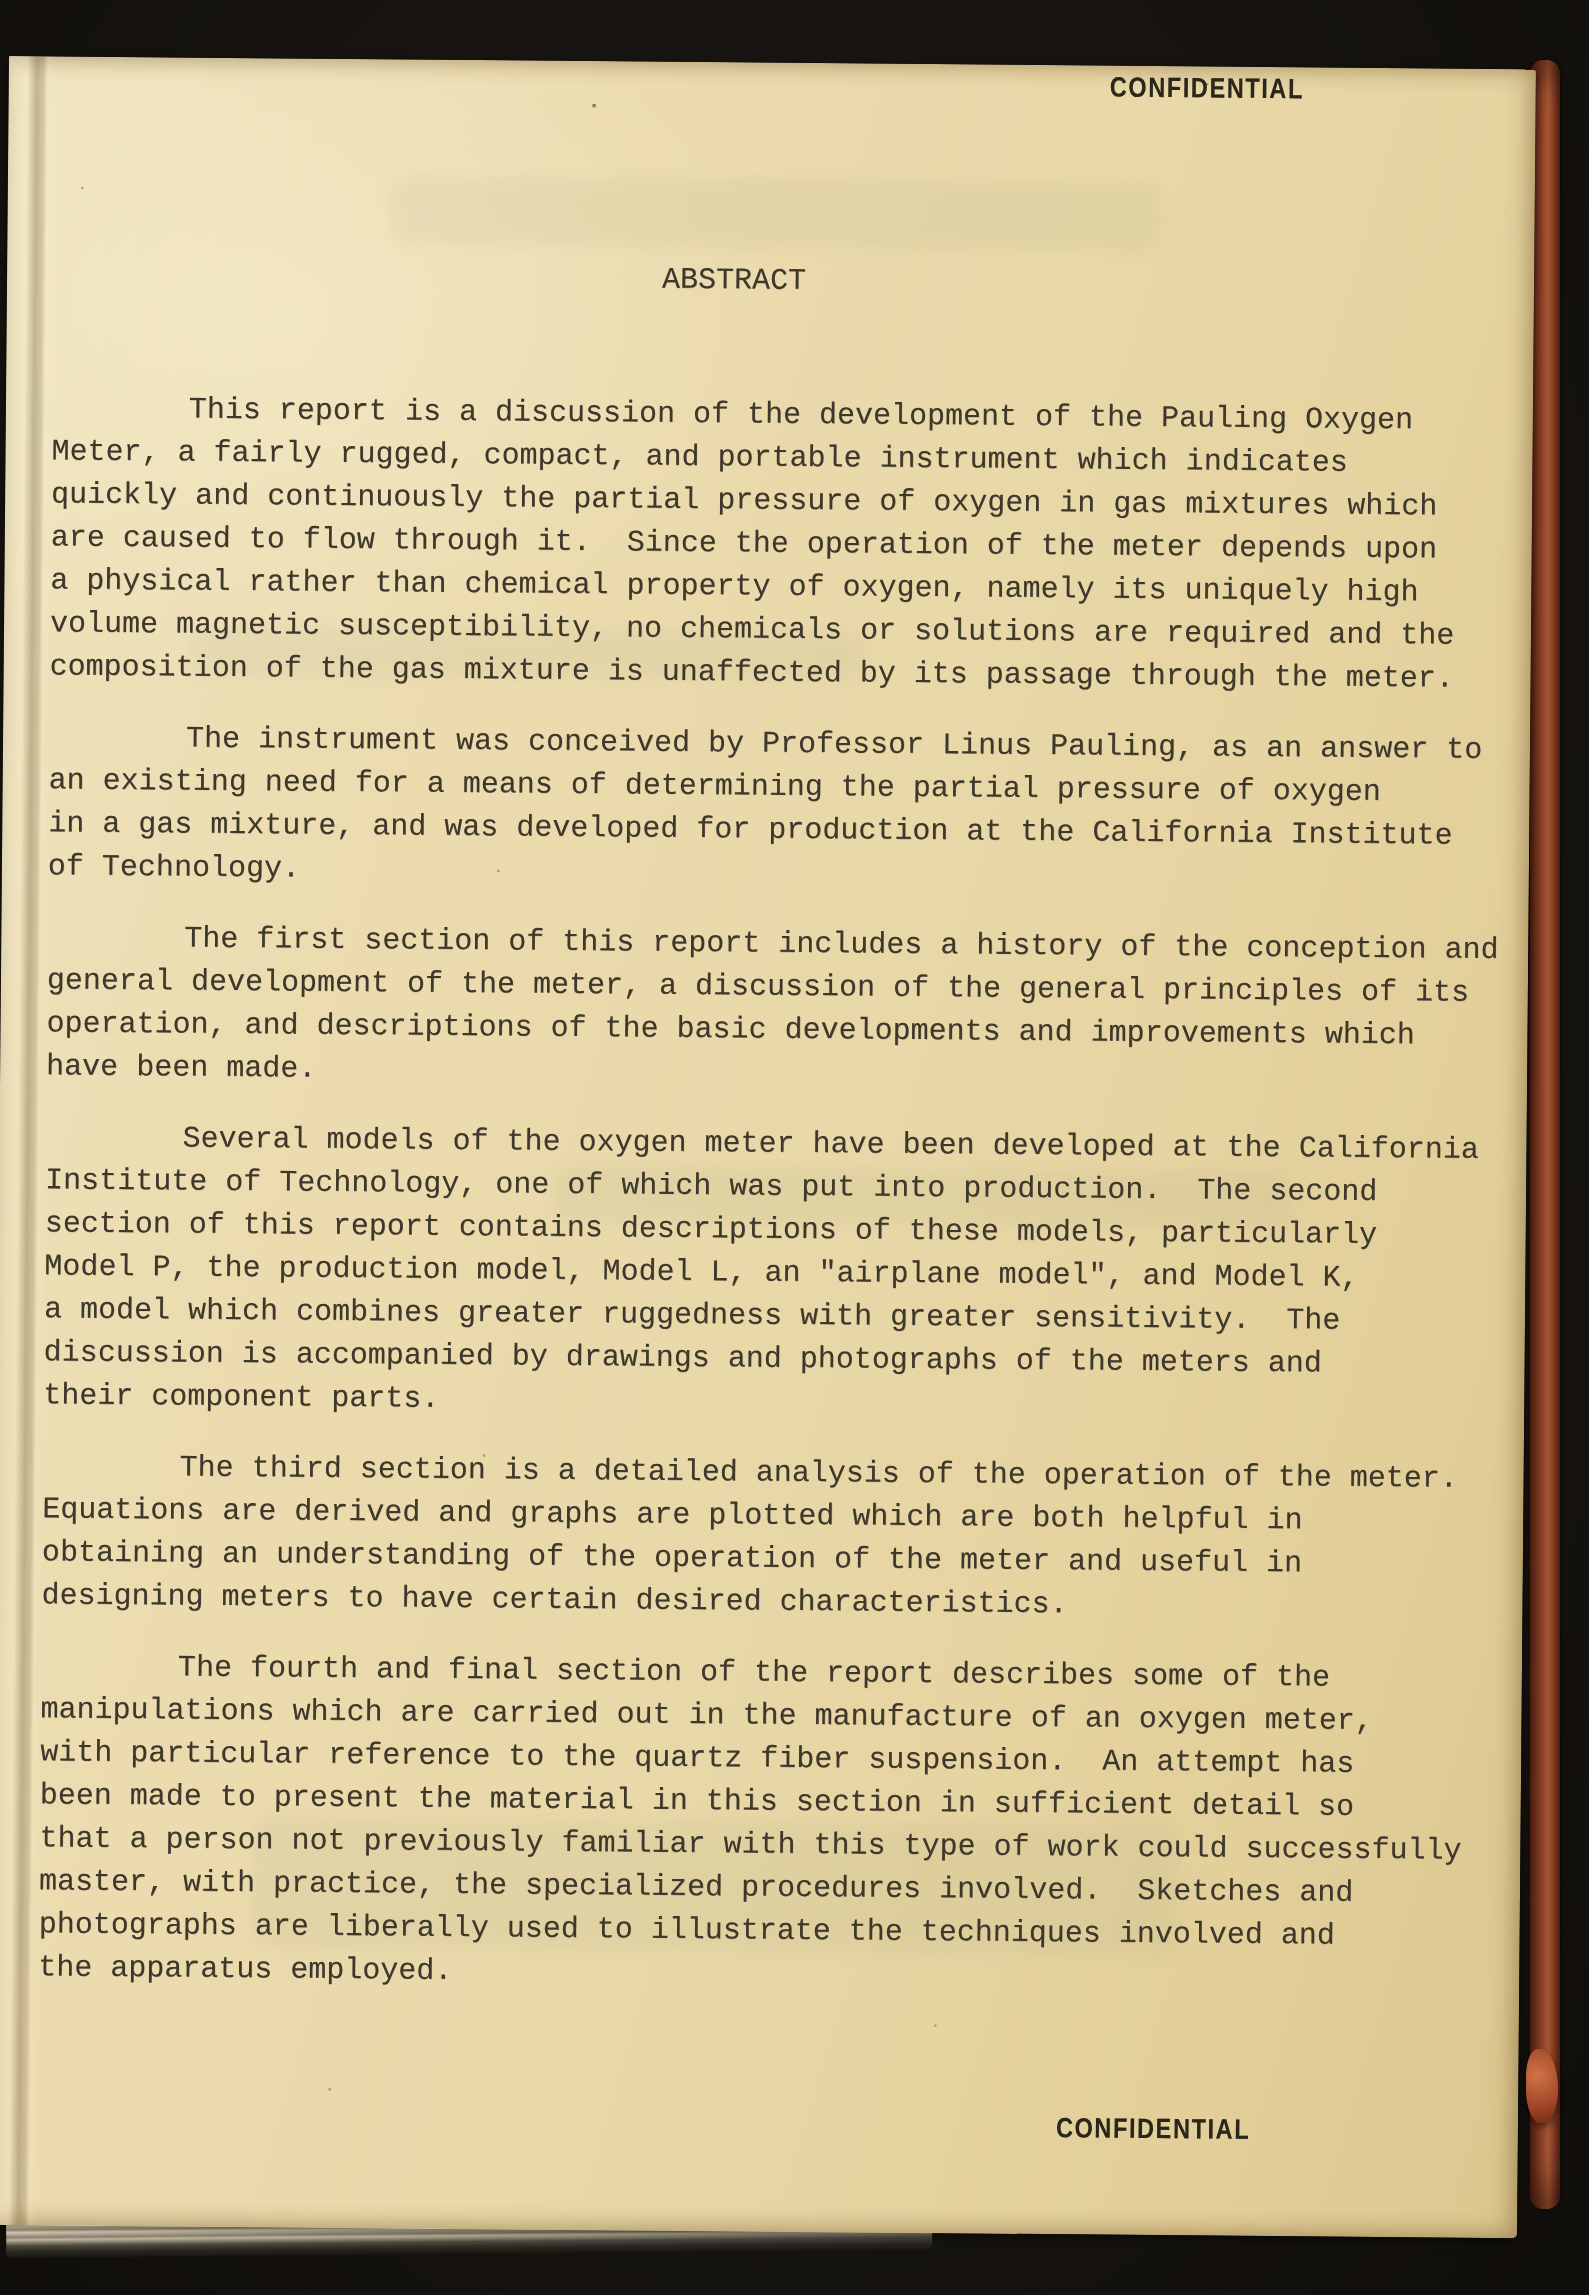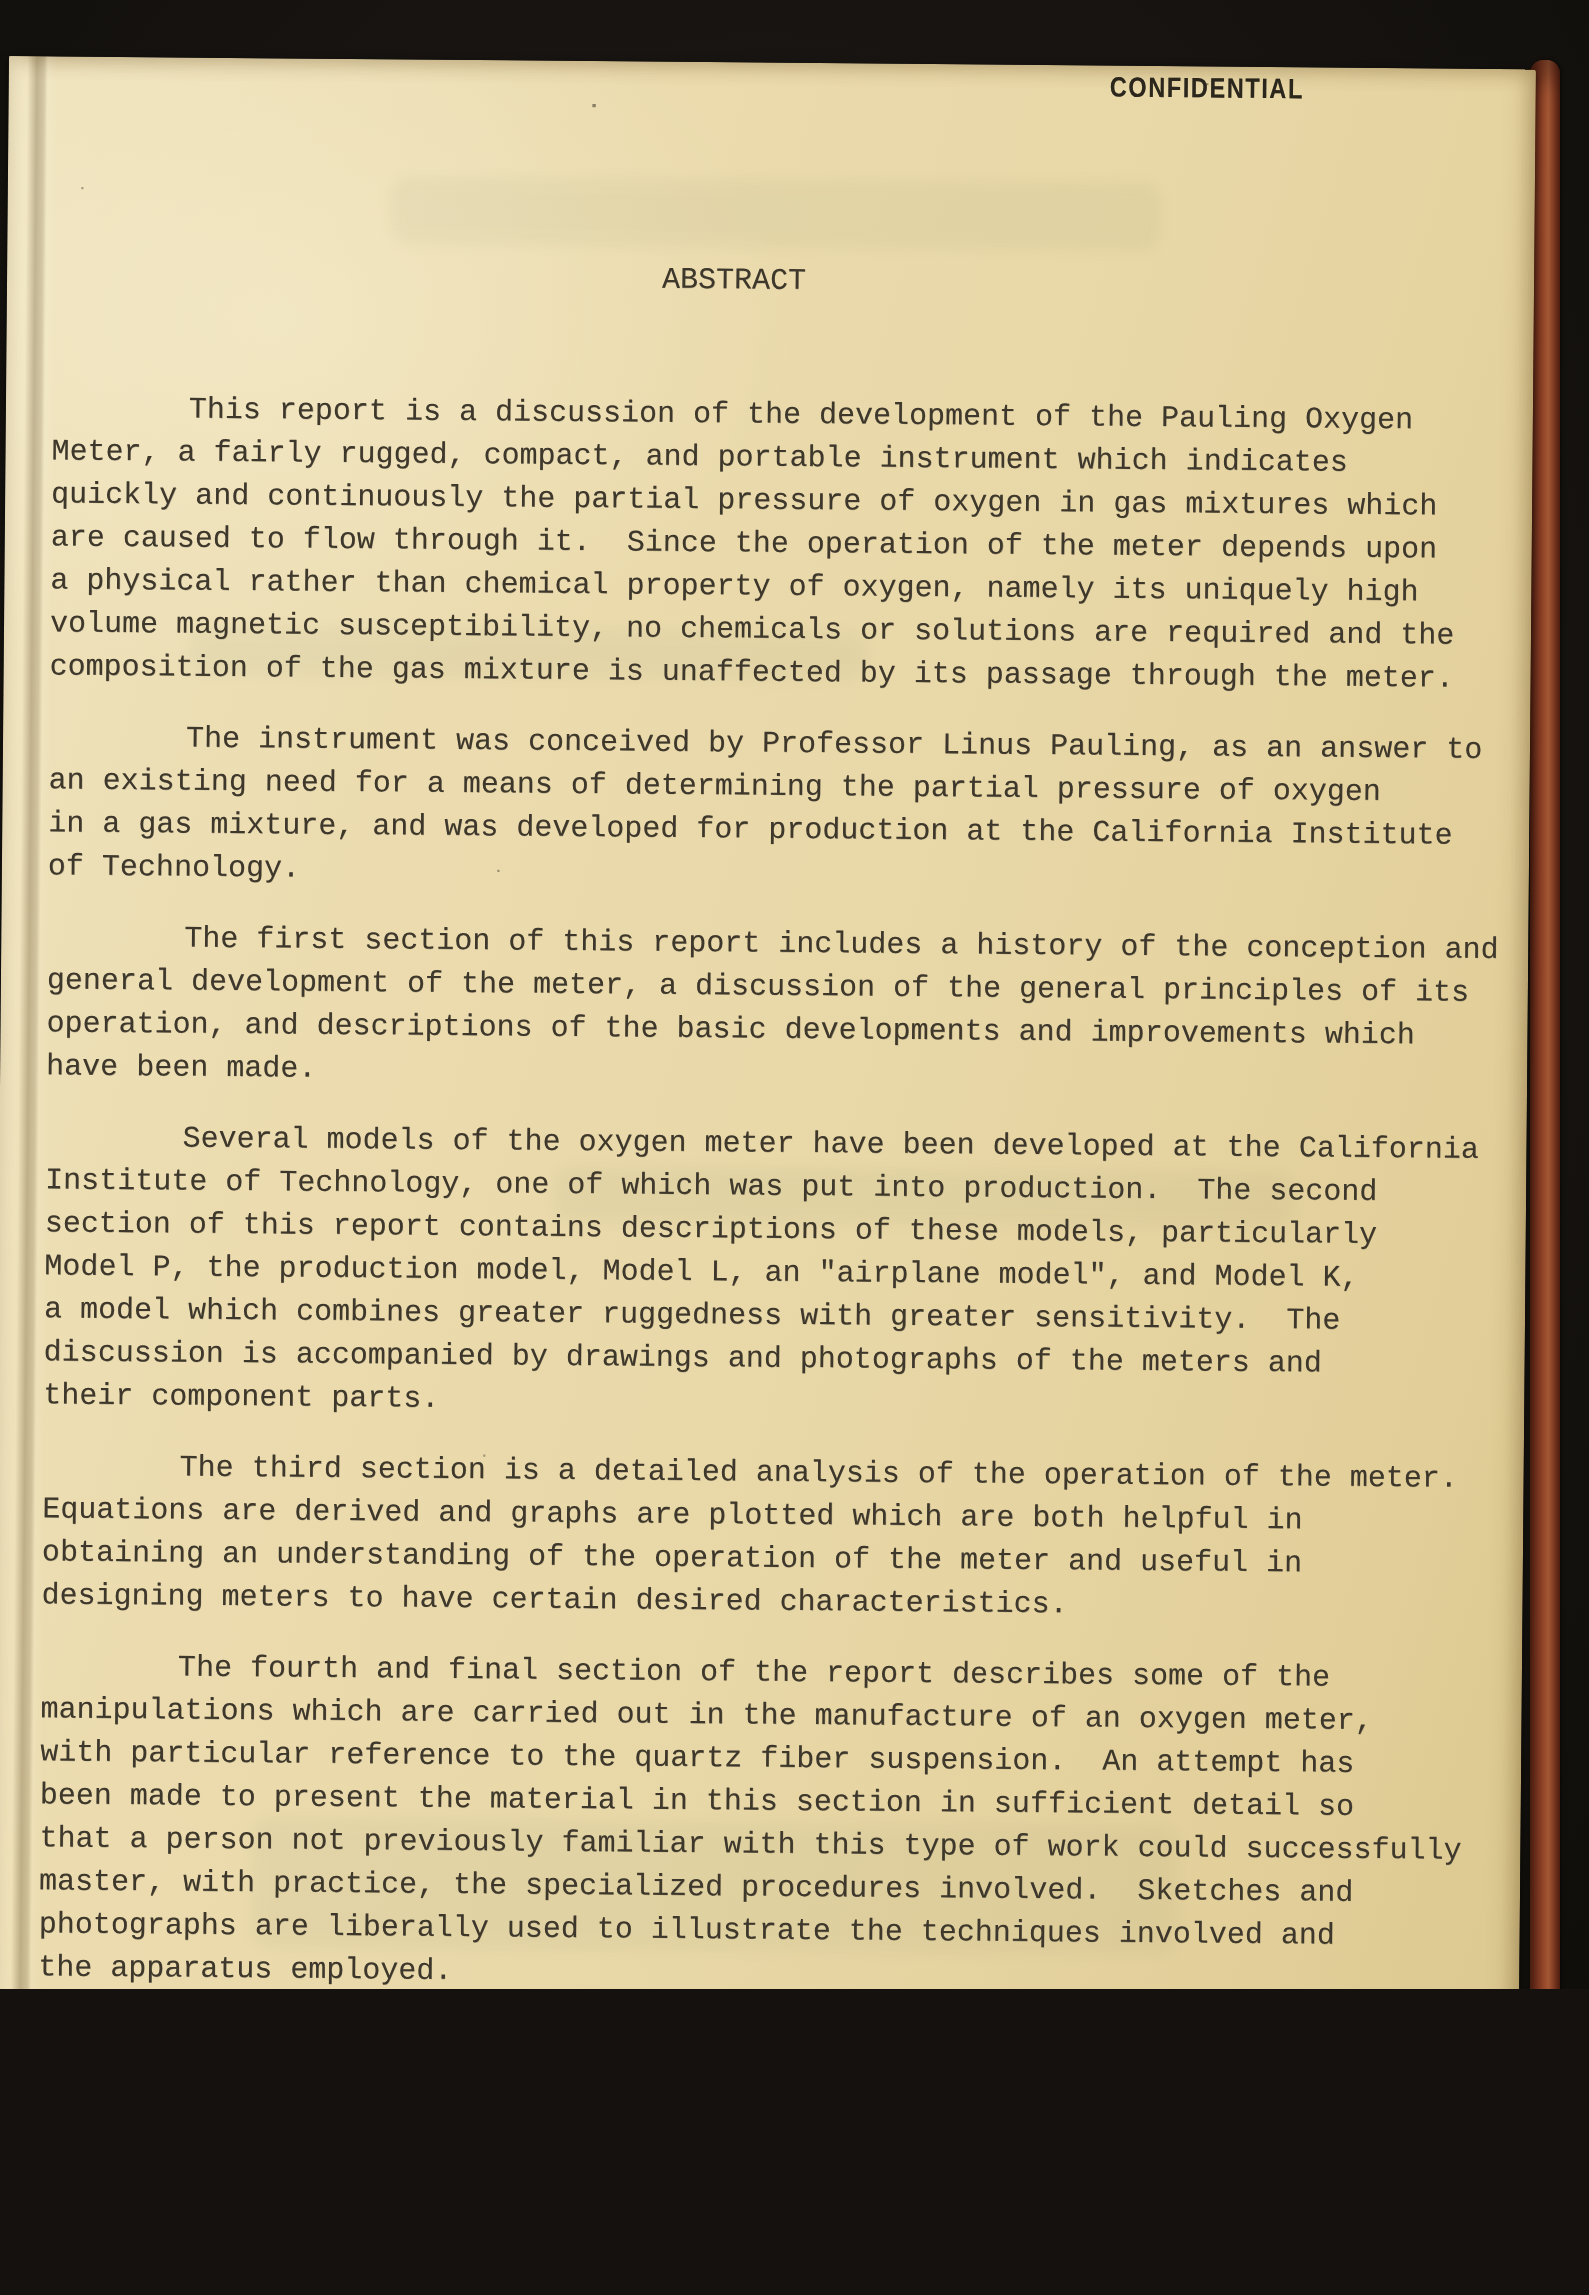--- a/index.html
+++ b/index.html
@@ -6,21 +6,21 @@
     margin: 0;
     padding: 0;
     width: 1590px;
     height: 2295px;
     background: #14110e;
     overflow: hidden;
   }
   .stage {
     position: relative;
     width: 1590px;
-    height: 1989px;
+    height: 2295px;
     overflow: hidden;
     background: radial-gradient(ellipse at 48% 42%, #1e1a15 0%, #171411 55%, #100e0b 100%);
   }
 
   
   .page-stack {
     position: absolute;
     left: 6.2px;
     top: 2219px;
     width: 926px;

